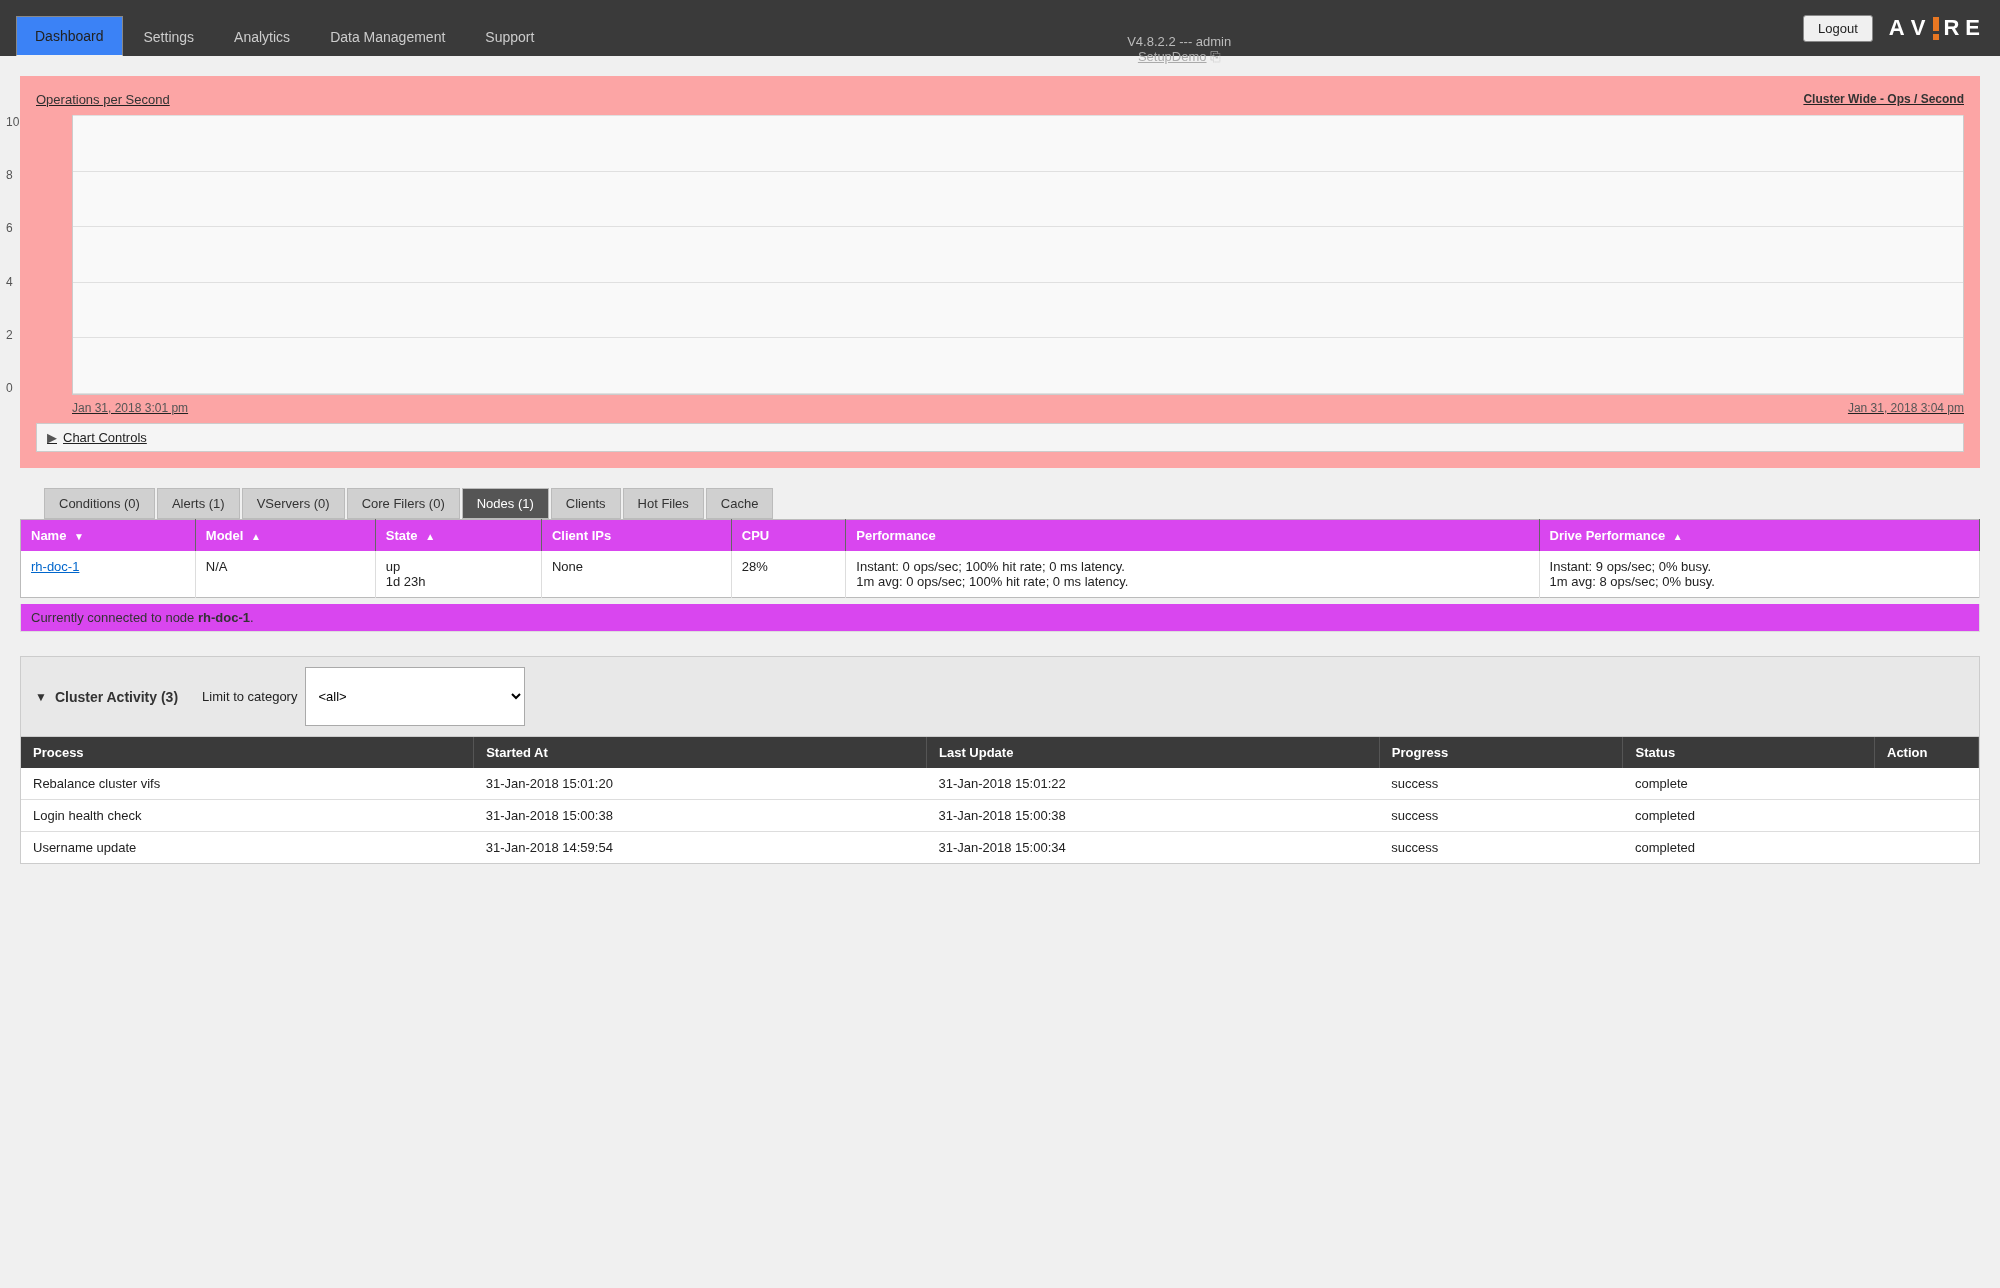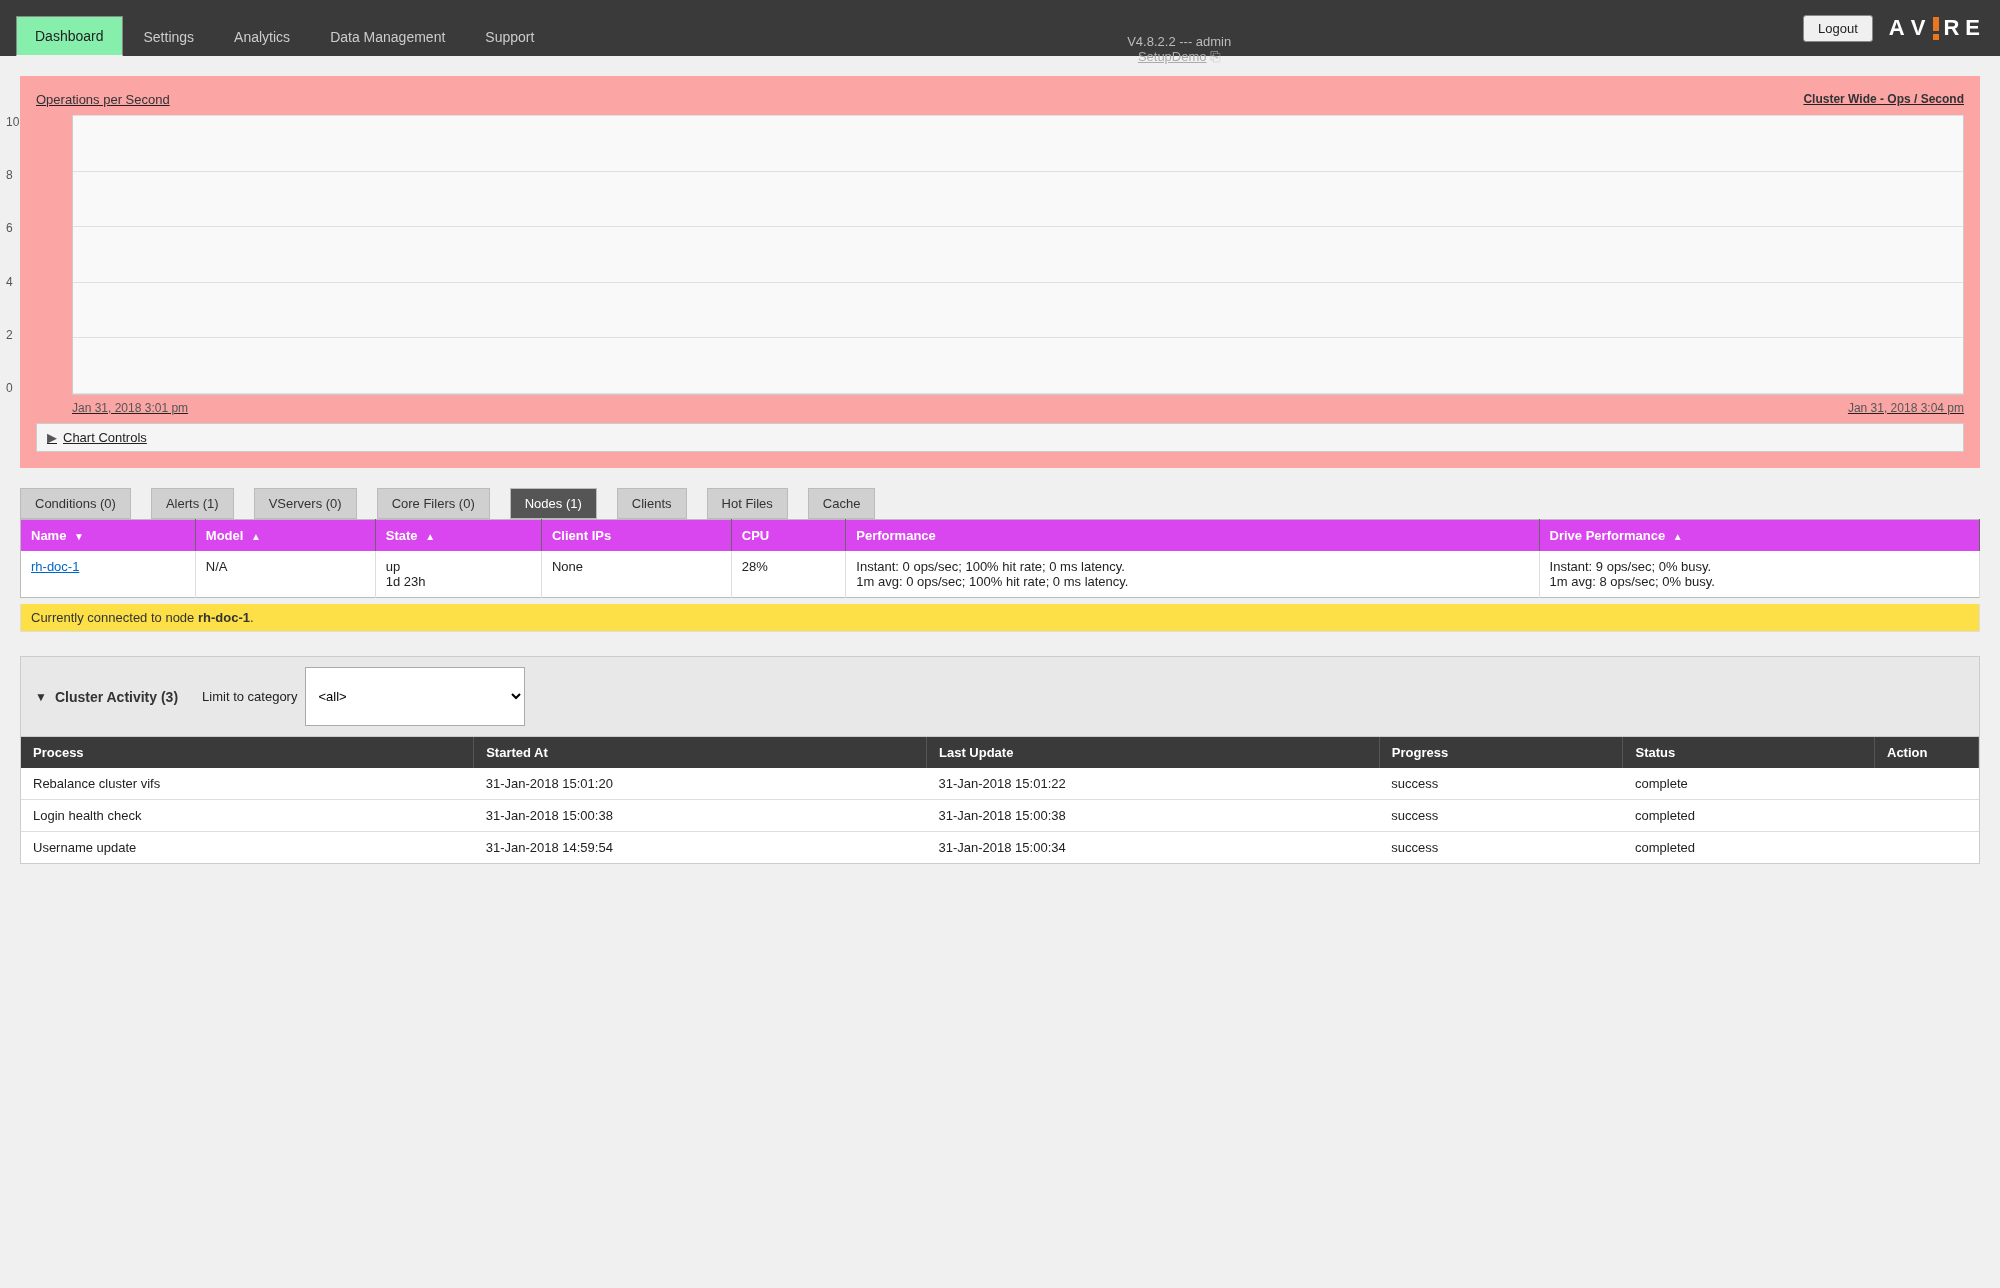--- a/index.html
+++ b/index.html
@@ -26,21 +26,21 @@
       border: 1px solid transparent;
       border-bottom: none;
       font-size: 14px;
       height: 40px;
       display: flex;
       align-items: center;
       background: transparent;
       margin-right: 2px;
     }
     .nav-tab.active {
-      background: #86efac;
+      background: #3b82f6;
       color: #222;
       border-color: #888;
       border-bottom: 1px solid #f0f0f0;
     }
     #header-center {
       flex: 1;
       text-align: center;
       color: #bbb;
       font-size: 13px;
       margin-top: 42px;
@@ -117,21 +117,21 @@
       border: 1px solid #ccc;
       background: #f5f5f5;
       padding: 6px 10px;
       margin-top: 8px;
       cursor: pointer;
     }
     #chart-controls-arrow { margin-right: 6px; color: #555; }
 
     
     #tabs-section { margin-top: 20px; }
-    .tab-group { display: flex; gap: 20px; margin-bottom: 0; }
+    .tab-group { display: flex; gap: 2px; margin-bottom: 0; margin-left: 24px; }
     .data-tab {
       padding: 7px 14px;
       background: #d0d0d0;
       border: 1px solid #bbb;
       cursor: pointer;
       font-size: 13px;
       color: #333;
     }
     .data-tab.active { background: #555; color: white; }
 
@@ -150,21 +150,21 @@
     #data-table td {
       padding: 8px 10px;
       border-bottom: 1px solid #ddd;
       border-right: 1px solid #ddd;
       font-size: 13px;
       background: white;
       vertical-align: top;
     }
     #data-table tr:last-child td { border-bottom: none; }
     .node-link { color: #0066cc; text-decoration: underline; cursor: pointer; }
-    #connected-note { font-size: 13px; margin-top: 6px; color: #333; background: #fde047; padding: 6px 10px; border: 1px solid #ddd; border-top: none; }
+    #connected-note { font-size: 13px; margin-top: 6px; color: #333; background: #d946ef; padding: 6px 10px; border: 1px solid #ddd; border-top: none; }
     #connected-note b { font-weight: bold; }
 
     
     #cluster-activity { margin-top: 24px; background: white; border: 1px solid #ccc; }
     #cluster-activity-header {
       background: #e8e8e8;
       display: flex;
       align-items: center;
       padding: 10px 14px;
       border-bottom: 1px solid #ccc;

